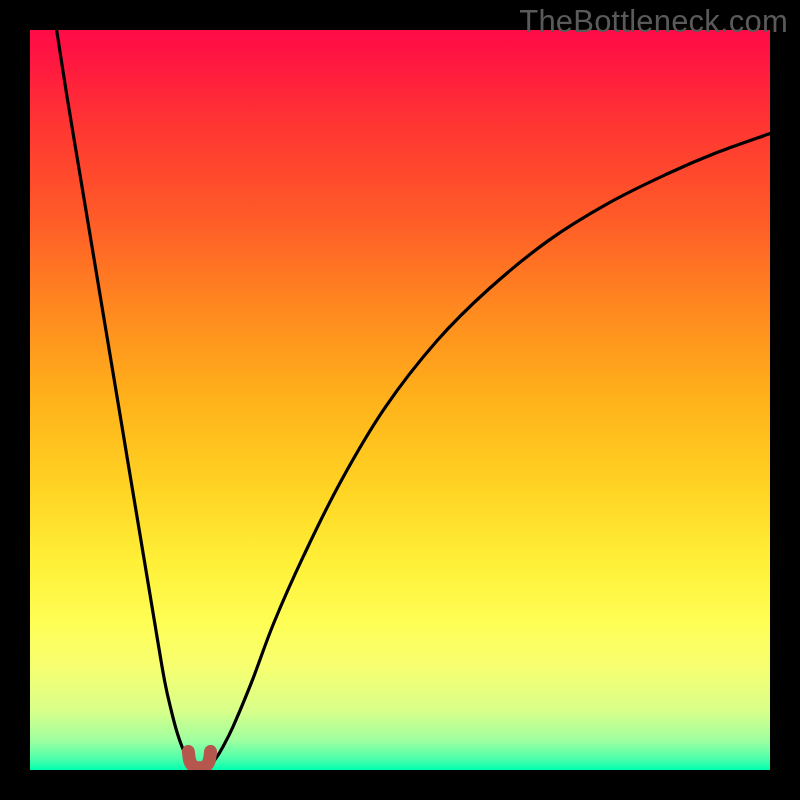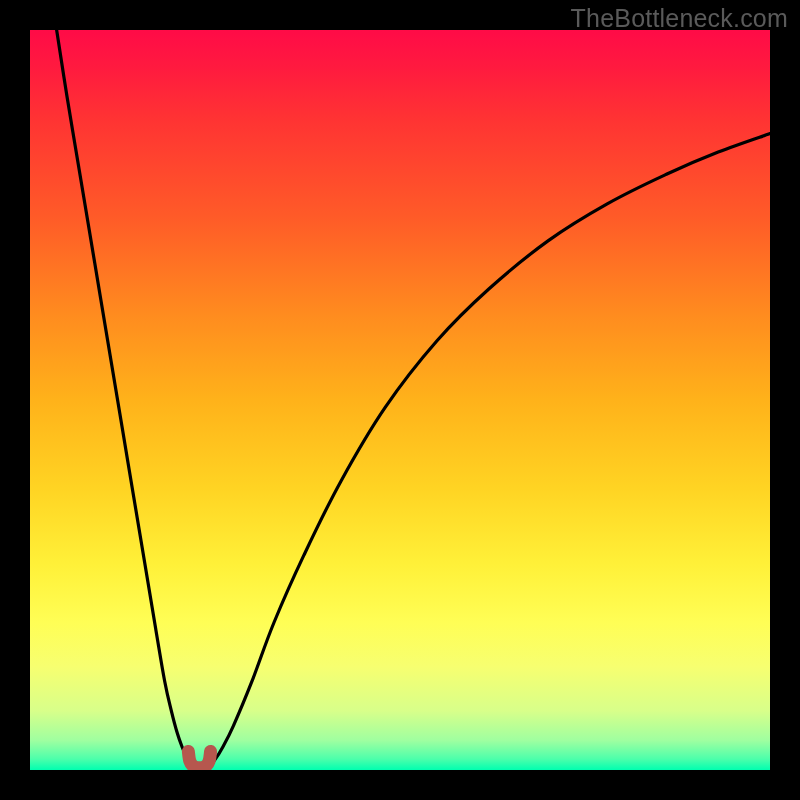--- a/index.html
+++ b/index.html
@@ -45,21 +45,21 @@
       #9fffa0 96%,
       #4dffab 98.5%,
       #00ffb0 100%
     );
   }
   .watermark {
     position: absolute;
     top: 4px;
     right: 12px;
     color: #5a5a5a;
-    font-size: 25px;
+    font-size: 31px;
     letter-spacing: 0.2px;
     user-select: none;
   }
   svg.curves {
     position: absolute;
     left: 0; top: 0;
   }
 </style>
 </head>
 <body>

